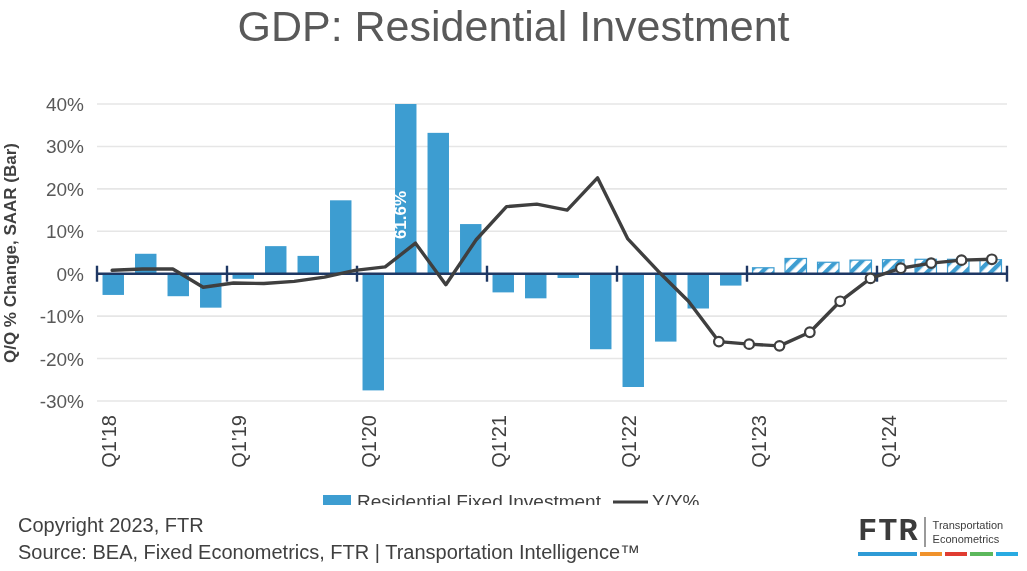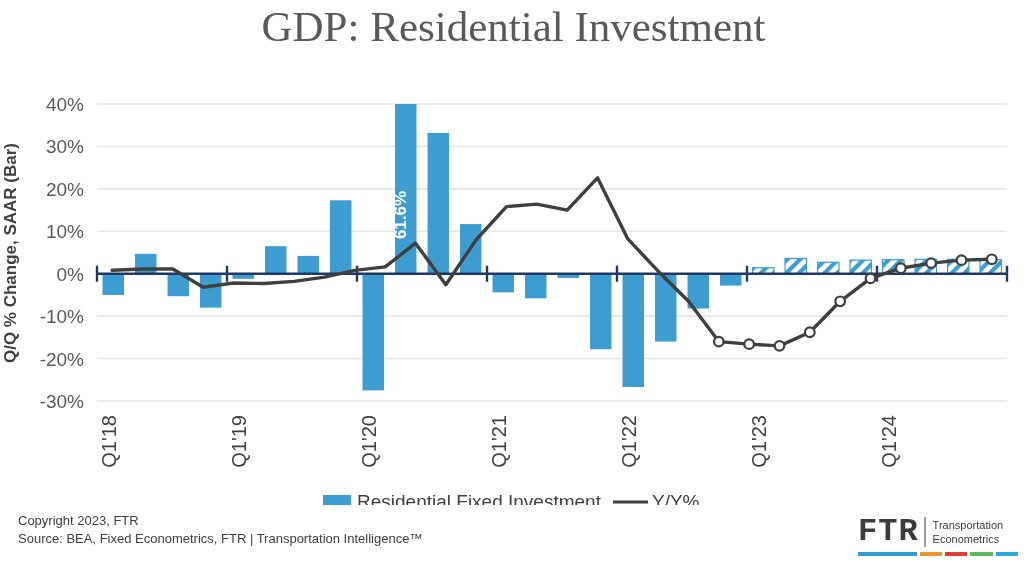--- a/index.html
+++ b/index.html
@@ -10,32 +10,31 @@
     overflow:hidden;
     position:relative;
   }
   #chart-title{
     position:absolute;left:0;top:2px;width:1027px;
     text-align:center;
     font-size:43px;
     font-weight:400;
     color:#595959;
     letter-spacing:0px;
-    font-family:Liberation Serif, serif;
   }
   #plot-svg{position:absolute;left:0;top:0;}
   .axis-tick-label{font-size:19px;fill:#595959;font-family:"Liberation Sans",sans-serif;}
   .cat-label{font-size:20px;fill:#404040;font-family:"Liberation Sans",sans-serif;}
   .yaxis-title{font-size:17px;font-weight:bold;fill:#404040;font-family:"Liberation Sans",sans-serif;}
   .bar-label{font-size:17px;font-weight:bold;fill:#ffffff;font-family:"Liberation Sans",sans-serif;}
   .legend-text{font-size:19px;fill:#404040;font-family:"Liberation Sans",sans-serif;}
   .fc-legend-text{font-size:15px;fill:#404040;font-family:"Liberation Sans",sans-serif;}
   #footer{
     position:absolute;left:18px;top:512px;
-    font-size:13px;color:#404040;line-height:1.35;
+    font-size:20px;color:#404040;line-height:1.35;
   }
   #footer div{white-space:nowrap;}
   #logo{
     position:absolute;left:858px;top:516px;width:160px;height:48px;
   }
   .logo-ftr{
     font-size:32px;font-weight:bold;color:#3b3b3b;
     letter-spacing:1px;font-family:Liberation Mono, monospace;
     line-height:32px;
   }

